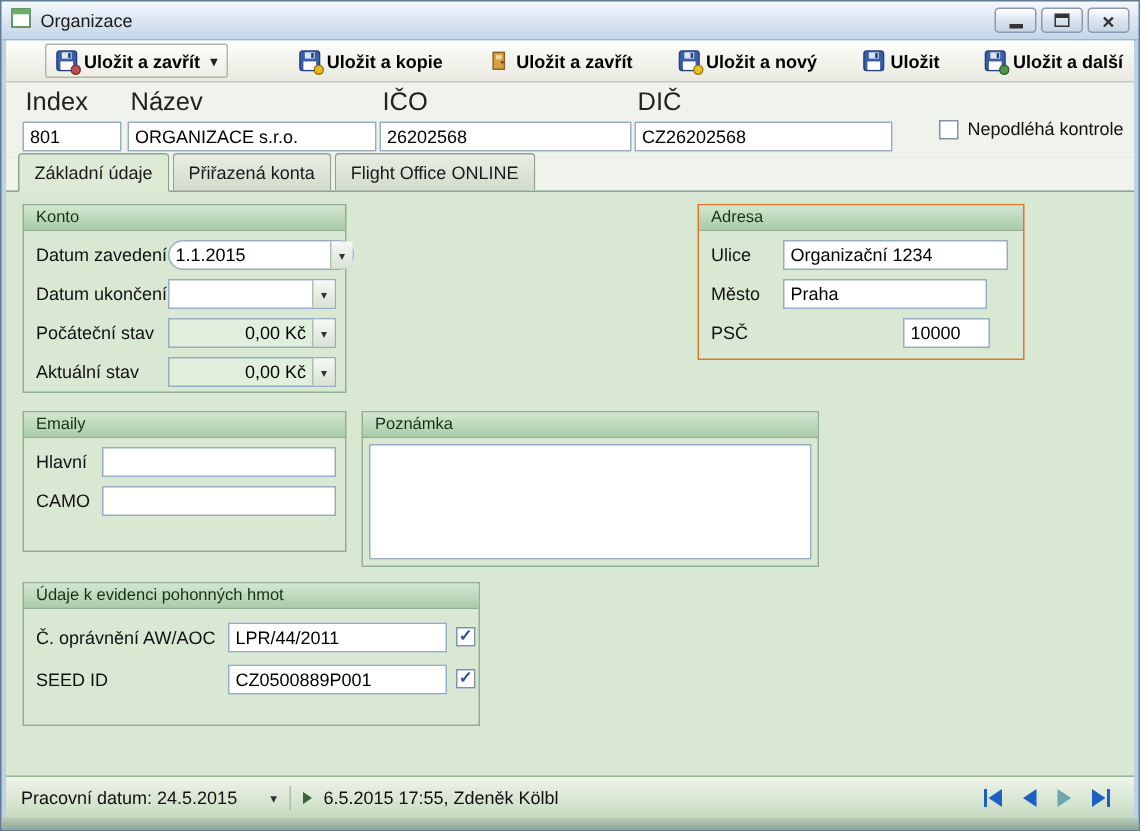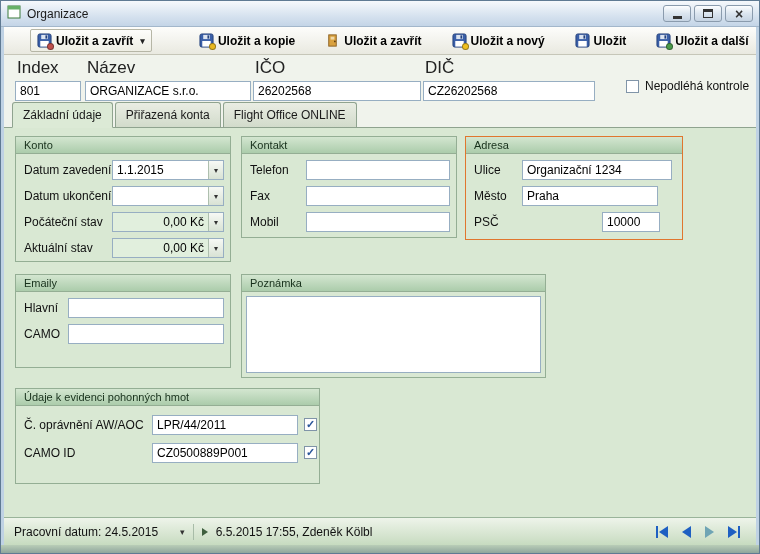--- a/index.html
+++ b/index.html
@@ -261,21 +261,21 @@
     <div class="tab">Přiřazená konta</div>
     <div class="tab">Flight Office ONLINE</div>
   </div>
 
   <div class="panel">
 
     <div class="group" style="left:11px; top:8px; width:216px; height:126px;">
       <div class="group-header">Konto</div>
       <div class="row" style="top:23px;">
         <span class="row-label">Datum zavedení</span>
-        <span class="combo" style="left:96px; width:112px;">
+        <span class="combo" style="left:96px; width:124px;border-radius:10px;">
           <input value="1.1.2015" style="">
           <span class="combo-btn">
               <span>▾</span>
             </span>
         </span>
       </div>
       <div class="row" style="top:49px;">
         <span class="row-label">Datum ukončení</span>
         <span class="combo" style="left:96px; width:112px;">
           <input value="" style="">
@@ -297,35 +297,20 @@
         <span class="row-label">Aktuální stav</span>
         <span class="combo readonly" style="left:96px; width:112px;">
           <input value="0,00 Kč" style="">
           <span class="combo-btn">
               <span>▾</span>
             </span>
         </span>
       </div>
     </div>
 
-    <div class="group" style="left:237px; top:8px; width:216px; height:102px;">
-      <div class="group-header">Kontakt</div>
-      <div class="row" style="top:23px;">
-        <span class="row-label">Telefon</span>
-        <input class="txt" style="left: 64px; width: 144px;" value="">
-      </div>
-      <div class="row" style="top:49px;">
-        <span class="row-label">Fax</span>
-        <input class="txt" style="left: 64px; width: 144px;" value="">
-      </div>
-      <div class="row" style="top:75px;">
-        <span class="row-label">Mobil</span>
-        <input class="txt" style="left: 64px; width: 144px;" value="">
-      </div>
-    </div>
 
     <div class="group highlight" style="left:461px; top:8px; width:218px; height:104px;">
       <div class="group-header">Adresa</div>
       <div class="row" style="top:23px;">
         <span class="row-label">Ulice</span>
         <input class="txt" style="left: 56px; width: 150px;" value="Organizační 1234">
       </div>
       <div class="row" style="top:49px;">
         <span class="row-label">Město</span>
         <input class="txt" style="left: 56px; width: 136px;" value="Praha">
@@ -356,21 +341,21 @@
     <div class="group" style="left:11px; top:260px; width:305px; height:96px;">
       <div class="group-header">Údaje k evidenci pohonných hmot</div>
       <div class="row" style="top:26px;">
         <span class="row-label">Č. oprávnění AW/AOC</span>
         <input class="txt" style="left: 136px; width: 146px;" value="LPR/44/2011">
         <span class="checkbox" style="position:absolute; left:288px; top:3px;">
             <span>✓</span>
           </span>
       </div>
       <div class="row" style="top:54px;">
-        <span class="row-label">CAMO ID</span>
+        <span class="row-label">SEED ID</span>
         <input class="txt" style="left: 136px; width: 146px;" value="CZ0500889P001">
         <span class="checkbox" style="position:absolute; left:288px; top:3px;">
             <span>✓</span>
           </span>
       </div>
     </div>
 
   </div>
 
   <div class="statusbar">

